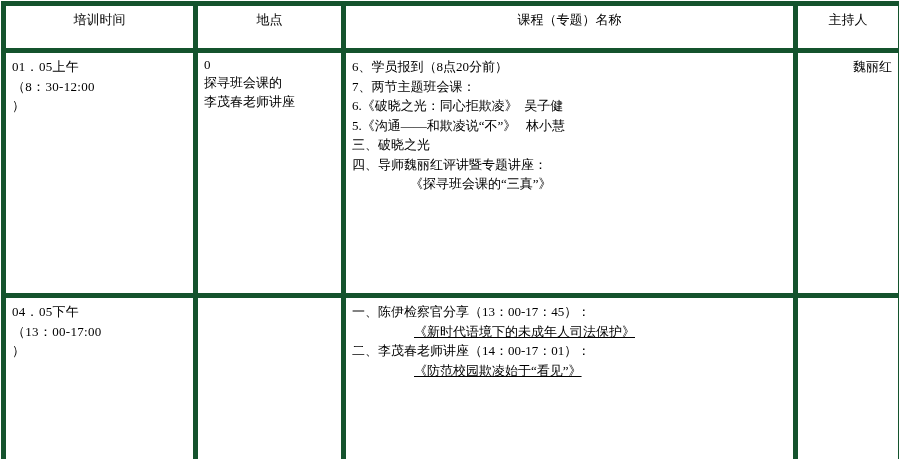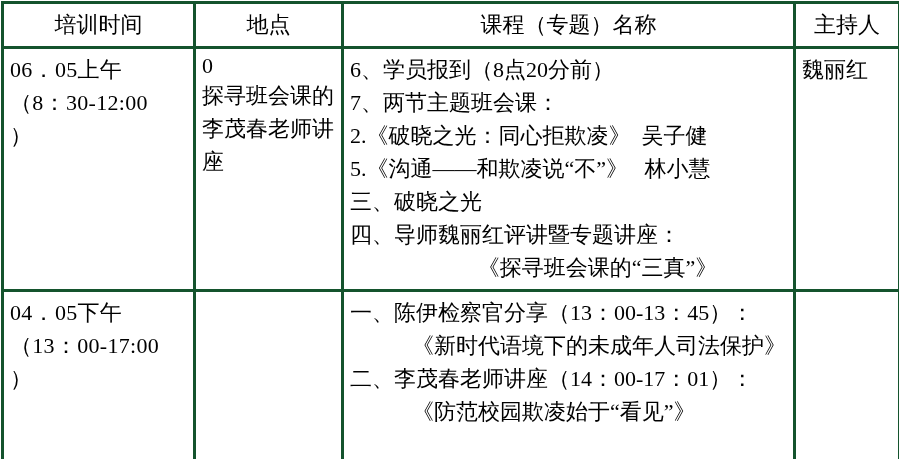--- a/index.html
+++ b/index.html
@@ -20,25 +20,25 @@
     position: relative;
     box-sizing: border-box;
   }
   table.schedule {
     border-collapse: collapse;
     width: 897px;
     margin: 1px 0 0 1px;
     table-layout: fixed;
   }
   table.schedule td, table.schedule th {
-    border: 3px solid #14532d;
+    border: 5px solid #14532d;
     vertical-align: top;
     padding: 4px 6px 4px 6px;
     font-weight: normal;
-    font-size: 22px;
+    font-size: 13px;
     line-height: 1.5;
   }
   thead th {
     text-align: center;
     vertical-align: middle;
     height: 34px;
     padding: 2px 4px;
     font-size: 17.5px;
   }
   col.c-time { width: 192px; }
@@ -57,30 +57,30 @@
     font-size: 17px;
     line-height: 1.5;
   }
   td.course-cell {
     vertical-align: top;
     font-size: 17px;
     line-height: 1.62;
   }
   td.host-cell {
     vertical-align: middle;
-    text-align: left;
+    text-align: right;
     font-size: 17px;
     padding-left: 8px;
   }
   .row1 td { height: 232px; }
   .row2 td { height: 190px; }
 
   .line { white-space: pre-wrap; }
-  .indent-center { padding-left: 58px; text-align: center; }
-  .indent-center2 { padding-left: 62px; }
+  .indent-center { padding-left: 58px; }
+  .indent-center2 { padding-left: 62px; text-decoration: underline; }
   .place-zero { line-height: 1.2; }
   .time-line { display: block; }
 </style>
 </head>
 <body>
 
 <div class="sheet">
   <table class="schedule">
     <colgroup>
       <col class="c-time">
@@ -92,49 +92,49 @@
       <tr>
         <th>培训时间</th>
         <th>地点</th>
         <th>课程（专题）名称</th>
         <th>主持人</th>
       </tr>
     </thead>
     <tbody>
       <tr class="row1">
         <td class="time-cell">
-          <span class="time-line">06．05上午</span>
+          <span class="time-line">01．05上午</span>
           <span class="time-line">（8：30-12:00</span>
           <span class="time-line">）</span>
         </td>
         <td class="place-cell">
           <div class="line place-zero">0</div>
           <div class="line">探寻班会课的</div>
           <div class="line">李茂春老师讲座</div>
         </td>
         <td class="course-cell">
           <div class="line">6、学员报到（8点20分前）</div>
           <div class="line">7、两节主题班会课：</div>
-          <div class="line">2.《破晓之光：同心拒欺凌》  吴子健</div>
+          <div class="line">6.《破晓之光：同心拒欺凌》  吴子健</div>
           <div class="line">5.《沟通——和欺凌说“不”》   林小慧</div>
           <div class="line">三、破晓之光</div>
           <div class="line">四、导师魏丽红评讲暨专题讲座：</div>
           <div class="line indent-center">《探寻班会课的“三真”》</div>
         </td>
         <td class="host-cell">魏丽红</td>
       </tr>
       <tr class="row2">
         <td class="time-cell">
           <span class="time-line">04．05下午</span>
           <span class="time-line">（13：00-17:00</span>
           <span class="time-line">）</span>
         </td>
         <td class="place-cell"></td>
         <td class="course-cell">
-          <div class="line">一、陈伊检察官分享（13：00-13：45）：</div>
+          <div class="line">一、陈伊检察官分享（13：00-17：45）：</div>
           <div class="line indent-center2">《新时代语境下的未成年人司法保护》</div>
           <div class="line">二、李茂春老师讲座（14：00-17：01）：</div>
           <div class="line indent-center2">《防范校园欺凌始于“看见”》</div>
         </td>
         <td class="host-cell"></td>
       </tr>
     </tbody>
   </table>
 </div>
 

